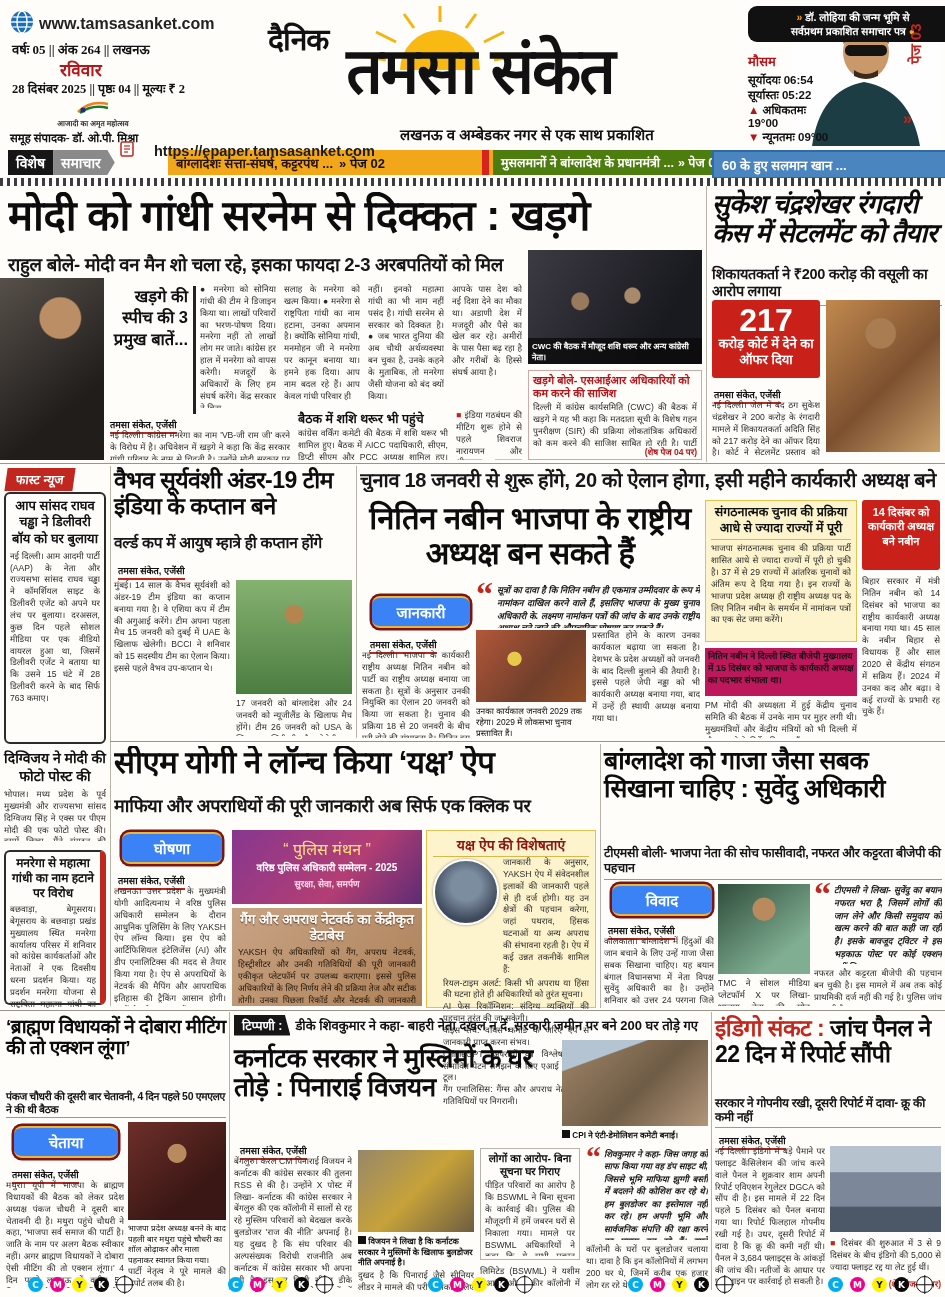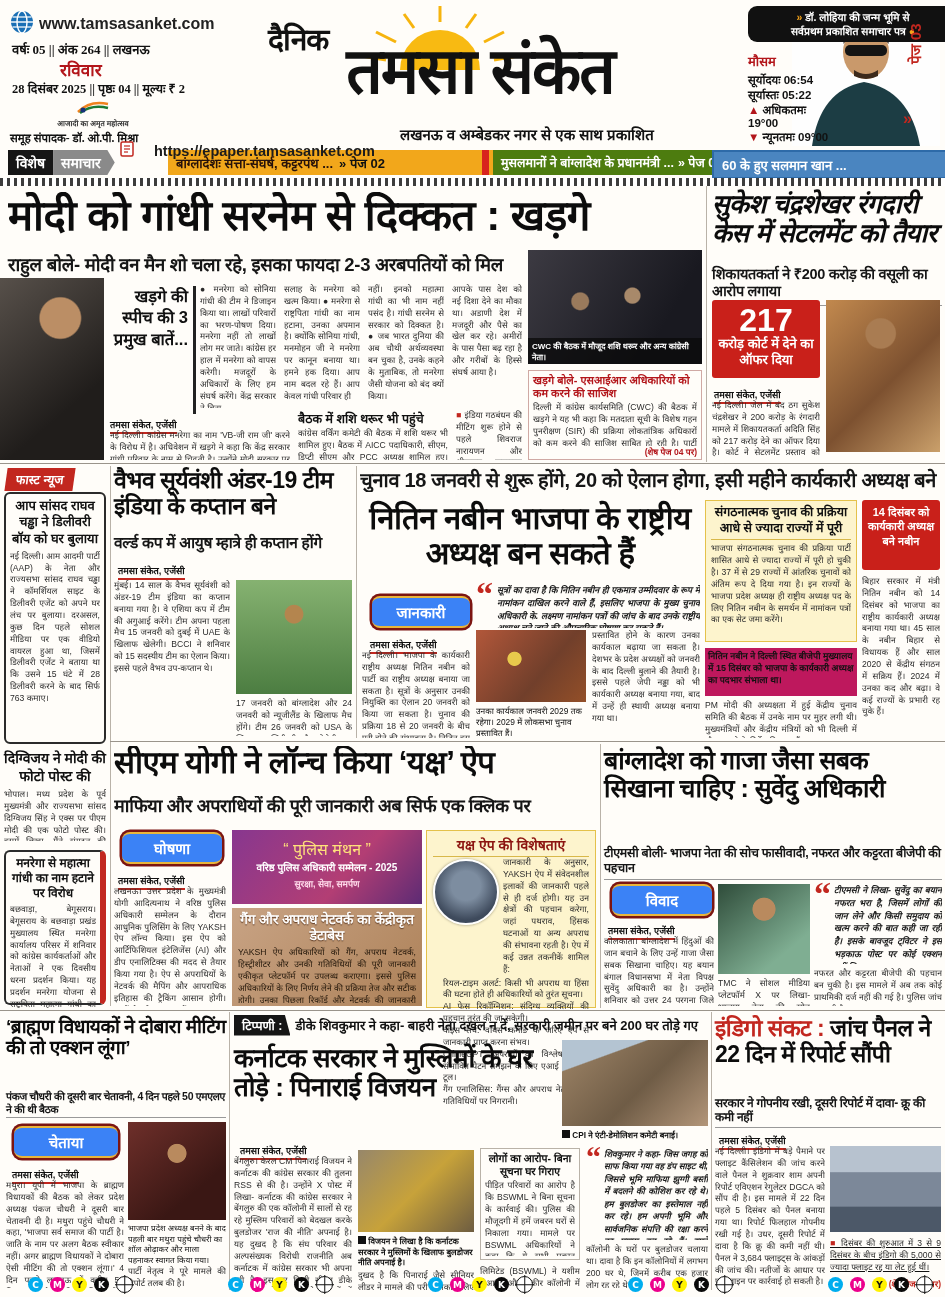--- a/index.html
+++ b/index.html
@@ -331,21 +331,21 @@
   <div class="bd abs" style="left:586px;top:1244px;width:122px;height:44px;">कॉलोनी के घरों पर बुलडोजर चलाया था। दावा है कि इन कॉलोनियों में लगभग 200 घर थे, जिनमें करीब एक हजार लोग रह रहे थे।</div>
   <div class="vline" style="left:711px;top:1012px;height:278px;"></div>
 
   <div class="h1 abs" style="left:715px;top:1016px;width:228px;font-size:23px;">
     <span style="color:#c2271f;">इंडिगो संकट :</span><span> जांच पैनल ने 22 दिन में रिपोर्ट सौंपी</span>
   </div>
   <div class="sub abs" style="left:715px;top:1096px;width:226px;font-size:12px;border-bottom:1px solid #999;padding-bottom:2px;">सरकार ने गोपनीय रखी, दूसरी रिपोर्ट में दावा- क्रू की कमी नहीं</div>
   <div class="abs" style="left:719px;top:1130px;"><span class="by">तमसा संकेत, एजेंसी</span></div>
   <div class="bd abs" style="left:715px;top:1146px;width:110px;height:142px;">नई दिल्ली। इंडिगो में बड़े पैमाने पर फ्लाइट कैंसिलेशन की जांच करने वाले पैनल ने शुक्रवार शाम अपनी रिपोर्ट एविएशन रेगुलेटर DGCA को सौंप दी है। इस मामले में 22 दिन पहले 5 दिसंबर को पैनल बनाया गया था। रिपोर्ट फिलहाल गोपनीय रखी गई है। उधर, दूसरी रिपोर्ट में दावा है कि क्रू की कमी नहीं थी। पैनल ने 3,684 फ्लाइट्स के आंकड़ों की जांच की। नतीजों के आधार पर एयरलाइन पर कार्रवाई हो सकती है।</div>
   <div class="ph ph-airport" style="left:830px;top:1146px;width:111px;height:86px;"></div>
-  <div class="abs" style="left:830px;top:1238px;width:111px;height:38px;overflow:hidden;text-decoration:underline;">
+  <div class="abs" style="left:830px;top:1238px;width:111px;height:38px;overflow:hidden;">
     <div class="bd"><span class="rsq">■ </span><span>दिसंबर की शुरुआत में 3 से 9 दिसंबर के बीच इंडिगो की 5,000 से ज्यादा फ्लाइट रद्द या लेट हुई थीं।</span></div>
   </div>
   <div class="abs" style="left:830px;top:1278px;width:111px;font-size:8.5px;font-weight:bold;color:#c2271f;text-align:right;">» (शेष पेज 04 पर)</div>
 
   <div class="regrow" style="left:28px;">
     <span class="reg c">C</span>
       <span class="reg m">M</span>
       <span class="reg y">Y</span>
       <span class="reg k">K</span>
       <span class="regt"></span>

